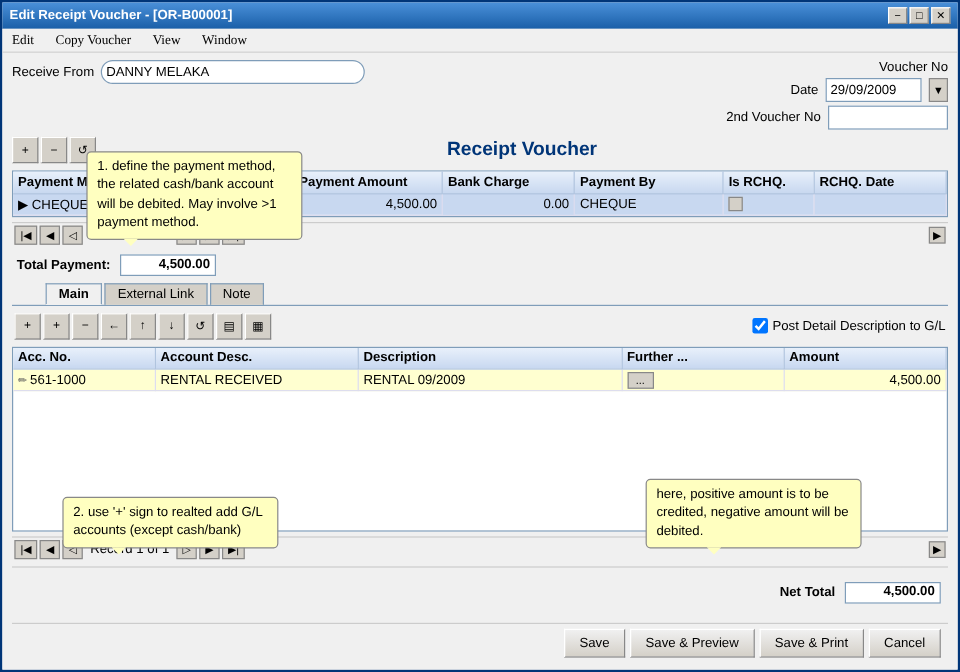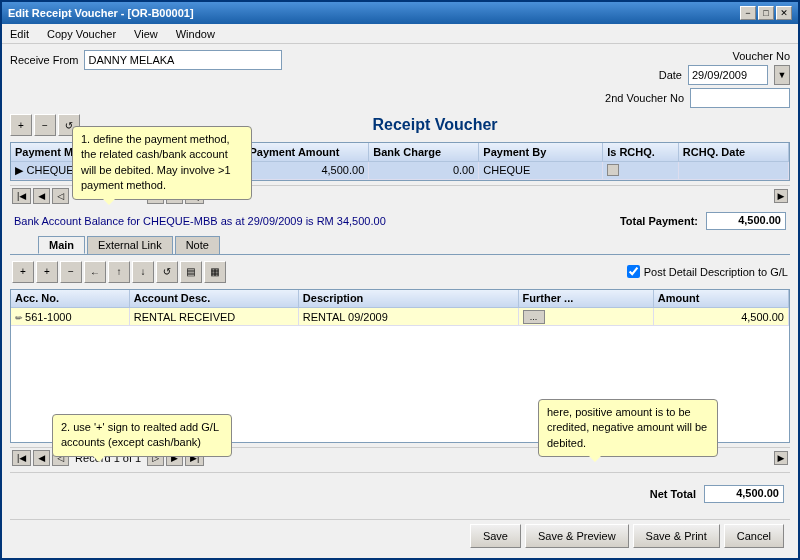--- a/index.html
+++ b/index.html
@@ -6,29 +6,29 @@
     body { width: 800px; height: 560px; background: #d4d0c8; overflow: hidden; }
     
     .window { width: 800px; height: 560px; background: #f0f0f0; border: 2px solid #003578; display: flex; flex-direction: column; }
     
     .title-bar { background: linear-gradient(to bottom, #4a90d9, #1a5fa8); color: white; padding: 3px 6px; display: flex; align-items: center; justify-content: space-between; height: 22px; }
     .title-bar-text { font-size: 11px; font-weight: bold; color: white; }
     .title-bar-buttons { display: flex; gap: 2px; }
     .title-btn { width: 16px; height: 14px; background: #d4d0c8; border: 1px solid #888; border-top-color: #fff; border-left-color: #fff; font-size: 9px; display: flex; align-items: center; justify-content: center; cursor: pointer; color: #000; }
     
     .menu-bar { background: #f0f0f0; padding: 2px 4px; display: flex; gap: 10px; border-bottom: 1px solid #ccc; height: 20px; align-items: center; }
-    .menu-item { font-size: 11px; cursor: pointer; padding: 1px 4px; }
+    .menu-item { font-size: 11px; cursor: pointer; padding: 1px 4px; font-family: Liberation Serif, serif; }
     
     .content { flex: 1; padding: 6px 8px; display: flex; flex-direction: column; gap: 4px; overflow: hidden; background: #f0f0f0; }
     
     .header-row { display: flex; align-items: flex-start; justify-content: space-between; }
     .receive-from { display: flex; align-items: center; gap: 6px; }
     .label { font-size: 11px; color: #000; white-space: nowrap; }
     .text-input { height: 20px; border: 1px solid #7f9db9; background: white; padding: 1px 3px; font-size: 11px; }
-    .receive-input { width: 198px; }
+    .receive-input { width: 220px; border-radius: 10px; }
     
     .voucher-info { display: flex; flex-direction: column; gap: 3px; align-items: flex-end; }
     .voucher-row { display: flex; align-items: center; gap: 6px; }
     .voucher-label { font-size: 11px; text-align: right; width: 90px; }
     .voucher-input { width: 100px; height: 20px; border: 1px solid #7f9db9; background: white; padding: 1px 3px; font-size: 11px; }
     .date-input { width: 80px; }
     .date-btn { width: 16px; height: 20px; background: #d4d0c8; border: 1px solid #888; display: flex; align-items: center; justify-content: center; font-size: 9px; cursor: pointer; }
     
     .toolbar { display: flex; align-items: center; gap: 2px; margin: 2px 0; }
     .tool-btn { width: 22px; height: 22px; background: #d4d0c8; border: 1px solid #888; border-top-color: #fff; border-left-color: #fff; display: flex; align-items: center; justify-content: center; cursor: pointer; font-size: 10px; }
@@ -189,21 +189,20 @@
       <div class="nav-btn">◀</div>
       <div class="nav-btn">◁</div>
       <span class="nav-label">Record 1 of 1</span>
       <div class="nav-btn">▷</div>
       <div class="nav-btn">▶</div>
       <div class="nav-btn">▶|</div>
       <div class="scroll-right">▶</div>
     </div>
 
     <div class="balance-row">
-      <span class="balance-text">Bank Account Balance for CHEQUE-MBB as at 29/09/2009 is RM 34,500.00</span>
       <div class="total-right">
         <span>Total Payment:</span>
         <div class="total-amount">4,500.00</div>
       </div>
     </div>
 
     <div class="tabs-row">
       <div class="tab active">Main</div>
       <div class="tab">External Link</div>
       <div class="tab">Note</div>

